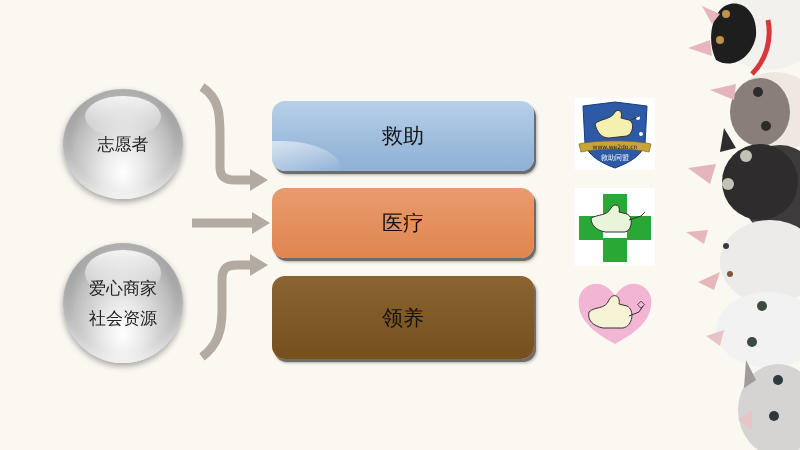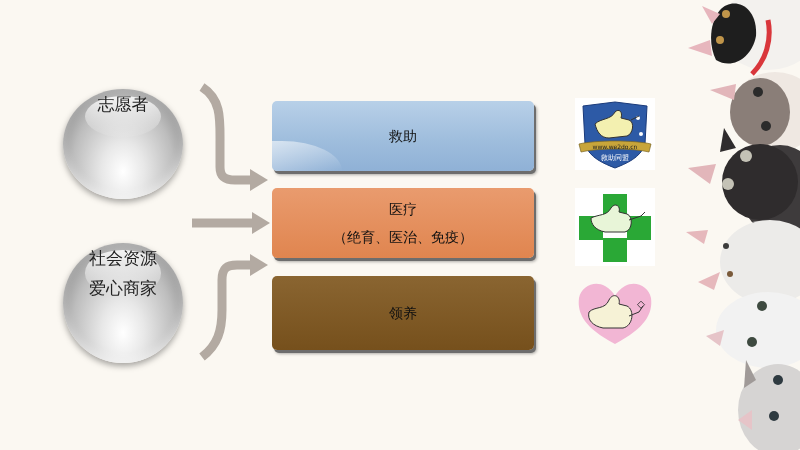--- a/index.html
+++ b/index.html
@@ -1,45 +1,45 @@
 <!DOCTYPE html>
 <html><head>
 <meta charset="utf-8">
 <style>
   html,body{margin:0;padding:0;}
   body{width:800px;height:450px;overflow:hidden;background:#fbf8f2;position:relative;font-family:"DejaVu Sans","Liberation Sans",sans-serif;}
   .sphere{position:absolute;border-radius:50%;
     background:radial-gradient(ellipse at 50% 75%, #ffffff 0%, #e8e8e8 25%, #bdbdbd 60%, #8e8e8e 85%, #6e6e6e 100%);
     box-shadow:0 3px 6px rgba(0,0,0,0.35), inset 0 -4px 8px rgba(255,255,255,0.4);
-    display:flex;flex-direction:column;align-items:center;justify-content:flex-start;color:#222;font-size:17px;line-height:30px;}
+    display:flex;flex-direction:column;align-items:center;justify-content:center;color:#222;font-size:17px;line-height:30px;}
   .sphere::before{content:"";position:absolute;left:18%;top:6%;width:64%;height:38%;border-radius:50%;
     background:linear-gradient(to bottom, rgba(255,255,255,0.85), rgba(255,255,255,0.05));}
   .sphere span{position:relative;}
   #s1{left:63px;top:89px;width:120px;height:110px;}
   #s2{left:63px;top:243px;width:120px;height:120px;}
-  .box{position:absolute;left:272px;width:262px;border-radius:5px;display:flex;flex-direction:column;align-items:center;justify-content:center;
-    font-size:14px;line-height:28px;color:#111;box-shadow:2px 3px 0 #6d6d6d, 3px 4px 3px rgba(0,0,0,0.3);overflow:hidden;}
+  .box{position:absolute;left:272px;width:262px;border-radius:13px;display:flex;flex-direction:column;align-items:center;justify-content:center;
+    font-size:21px;line-height:28px;color:#111;box-shadow:2px 3px 0 #6d6d6d, 3px 4px 3px rgba(0,0,0,0.3);overflow:hidden;}
   #b1{top:101px;height:70px;background:linear-gradient(to bottom,#b8d0e8,#9dbcdc 60%,#8fb1d6);}
   #b1::before{content:"";position:absolute;left:0;bottom:0;width:70px;height:30px;background:linear-gradient(160deg,rgba(255,255,255,0.6),rgba(255,255,255,0));border-top-right-radius:60px 30px;}
   #b2{top:188px;height:70px;background:linear-gradient(to bottom,#e99b6e,#e0854f);}
-  #b3{top:276px;height:74px;background:linear-gradient(to bottom,#8a6531,#76501c);}
+  #b3{top:276px;height:83px;background:linear-gradient(to bottom,#8a6531,#76501c);}
   .box span{position:relative;}
   .arrows{position:absolute;left:180px;top:75px;}
   .logo{position:absolute;left:575px;width:80px;}
   .cats{position:absolute;right:0;top:0;width:120px;height:450px;}
 </style>
 </head>
 <body>
 
 <div class="sphere" id="s1">
   <span>志愿者</span>
 </div>
 <div class="sphere" id="s2">
+  <span>爱心商家</span>
   <span>社会资源</span>
-  <span>爱心商家</span>
 </div>
 
 <svg class="arrows" width="100" height="290" viewBox="0 0 100 290">
   <g fill="none" stroke="#b3aaa2" stroke-width="9" stroke-linecap="butt">
 
     <path d="M22 12 C42 25 40 45 40 70 L40 92 C40 102 45 105 55 105 L72 105"></path>
 
     <path d="M12 148 L74 148"></path>
 
     <path d="M22 282 C38 270 42 255 42 235 L42 205 C42 193 47 190 57 190 L72 190"></path>
@@ -49,21 +49,20 @@
     <polygon points="72,137 90,148 72,159"></polygon>
     <polygon points="70,179 88,190 70,201"></polygon>
   </g>
 </svg>
 
 <div class="box" id="b1">
   <span>救助</span>
 </div>
 <div class="box" id="b2">
   <span>医疗</span>
-  <span>（绝育、医治、免疫）</span>
 </div>
 <div class="box" id="b3">
   <span>领养</span>
 </div>
 
 <svg class="logo" style="top:98px;" width="80" height="72" viewBox="0 0 80 72">
   <rect x="0" y="0" width="80" height="72" fill="#ffffff"></rect>
   <path d="M8 8 L40 4 L72 8 L70 46 C66 60 50 66 40 70 C30 66 14 60 10 46 Z" fill="#2d5aa6" stroke="#1a3a7a" stroke-width="1"></path>
   <circle cx="63" cy="20" r="2" fill="#fff"></circle>
   <circle cx="66" cy="36" r="2" fill="#fff"></circle>

